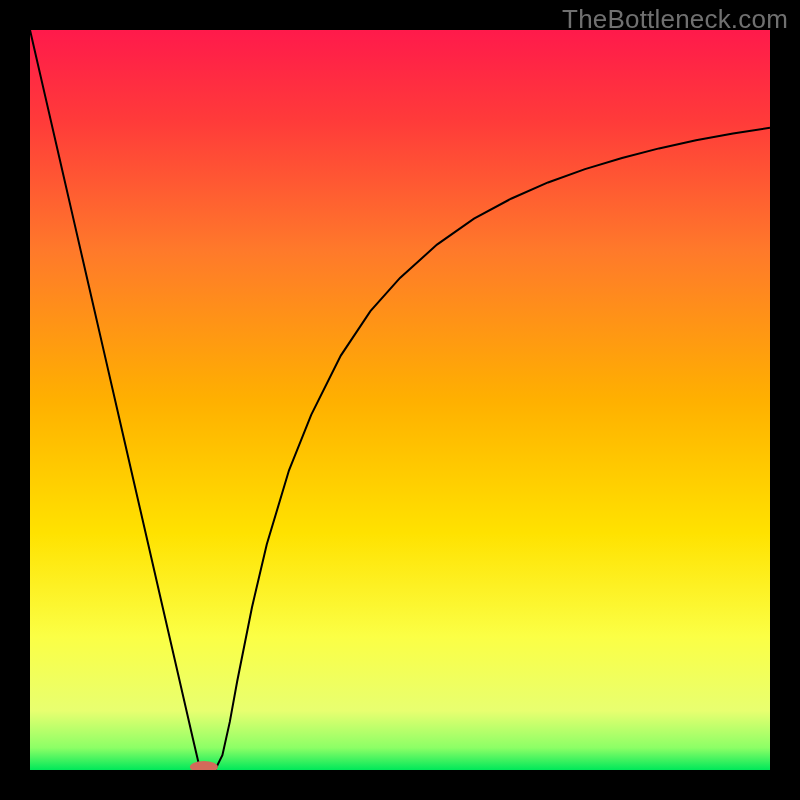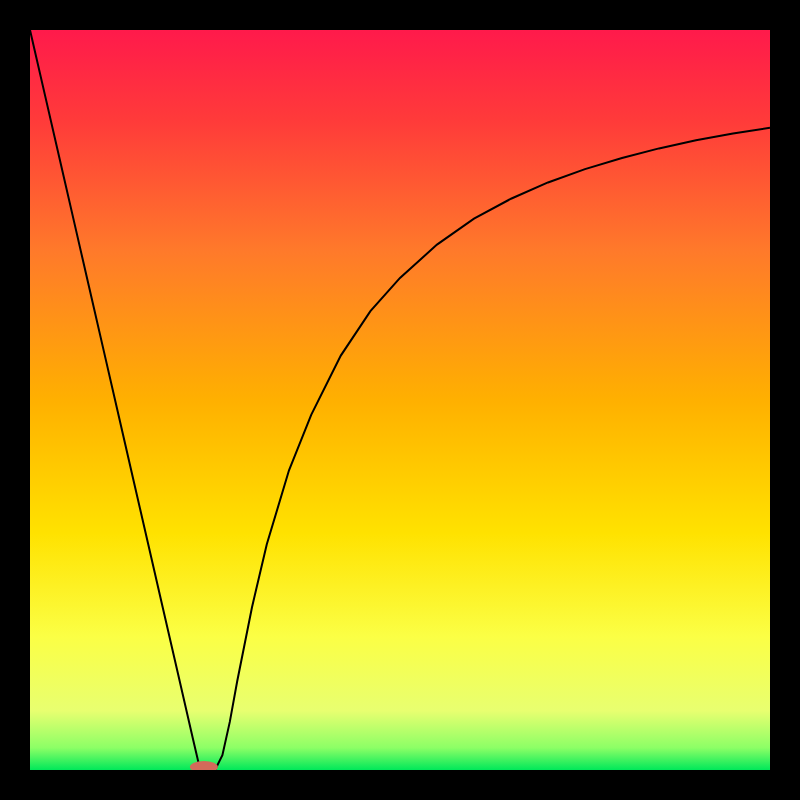--- a/index.html
+++ b/index.html
@@ -55,13 +55,14 @@
             <stop offset="92%" stop-color="#e8ff70"></stop>
             <stop offset="97%" stop-color="#8cff66"></stop>
             <stop offset="100%" stop-color="#00e85a"></stop>
           </linearGradient>
       </defs>
       <rect id="bg-rect" x="0" y="0" width="740" height="740" fill="url(#bg-grad)"></rect>
       <path id="curve-path" fill="none" stroke="#000000" stroke-width="2" d="M0.00 0.00 L14.80 64.38 L29.60 128.76 L44.40 193.14 L59.20 257.52 L74.00 321.90 L88.80 386.28 L103.60 450.66 L118.40 515.04 L133.20 579.42 L148.00 643.80 L162.80 708.18 L170.20 740.00 L177.60 740.00 L185.00 740.00 L192.40 725.20 L199.80 691.90 L207.20 651.20 L222.00 577.20 L236.80 514.30 L259.00 440.30 L281.20 384.80 L310.80 325.60 L340.40 281.20 L370.00 247.90 L407.00 214.60 L444.00 188.70 L481.00 168.72 L518.00 152.44 L555.00 139.12 L592.00 128.02 L629.00 118.40 L666.00 110.26 L703.00 103.60 L740.00 97.68"></path>
       <ellipse id="marker-ellipse" cx="173.90" cy="737.04" rx="14" ry="6" fill="#d46a5a"></ellipse>
     </svg>
   </div>
+  <div class="watermark">TheBottleneck.com</div>
 </div>
 
 </body></html>

